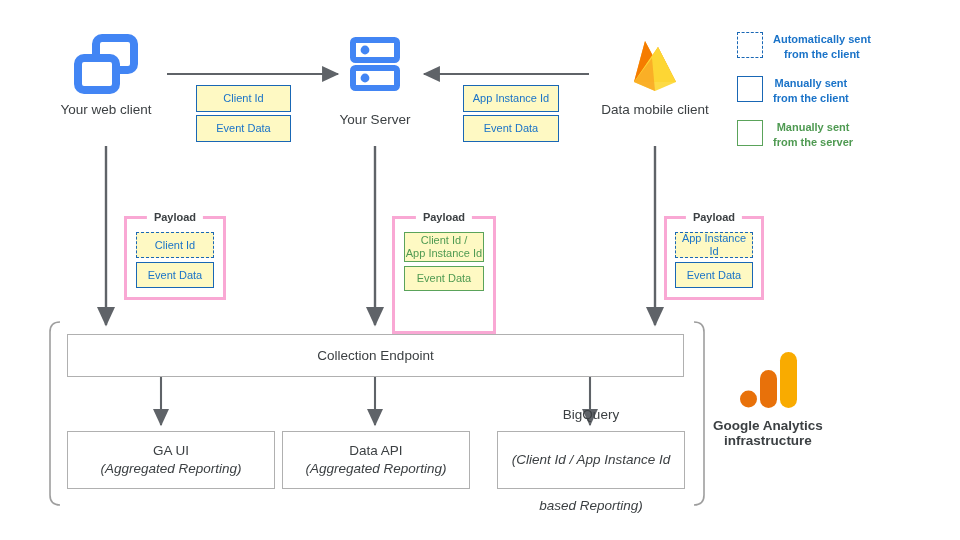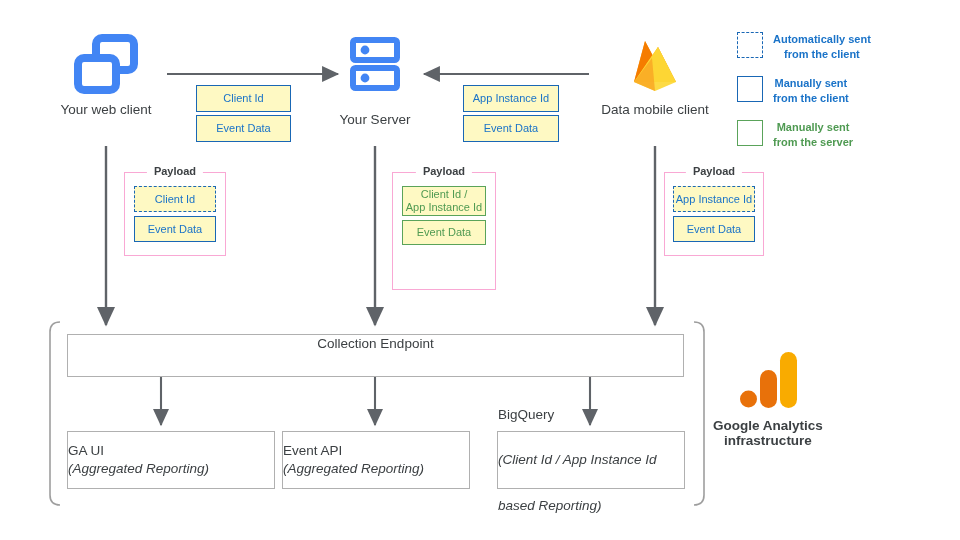--- a/index.html
+++ b/index.html
@@ -13,31 +13,31 @@
   .node-label{font-size:13.5px;color:#3c4043;text-align:center;white-space:nowrap;}
   .tag{
     border:1.6px solid #1967b5;color:#1a73c8;font-size:11px;
     display:flex;align-items:center;justify-content:center;text-align:center;
     background:#fef9c3;line-height:1.15;box-sizing:border-box;
   }
   .tag.dashed{border-style:dashed;}
   .tag.green{border-color:#5aa35a;color:#4f9a52;}
 
   
-  .payload{box-sizing:border-box;border:1px solid #f9a8d4;background:#fff;}
+  .payload{box-sizing:border-box;border:3px solid #f9a8d4;background:#fff;margin-top:44px;}
   .payload-title{
     position:absolute;top:-8px;left:50%;transform:translateX(-50%);
     background:#fff;padding:0 7px;font-size:11px;font-weight:bold;color:#3c4043;
     white-space:nowrap;
   }
 
   
   .greybox{
     box-sizing:border-box;border:1px solid #b0b0b0;background:#fff;
-    display:flex;align-items:flex-start;justify-content:center;text-align:center;
+    display:flex;align-items:center;justify-content:center;text-align:center;
     color:#3c4043;font-size:13.5px;line-height:1.3;
   }
   .greybox .it{font-style:italic;}
 
   
   .legend-row{display:flex;align-items:flex-start;gap:10px;margin-bottom:15px;}
   .legend-swatch{width:26px;height:26px;box-sizing:border-box;flex:0 0 26px;background:#fff;}
   .sw-dashed{border:1.6px dashed #1967b5;}
   .sw-blue{border:1.6px solid #1967b5;}
   .sw-green{border:1.6px solid #5aa35a;}
@@ -154,21 +154,21 @@
   <div class="abs greybox" style="left:67px;top:334px;width:617px;height:43px;">
     <span>Collection Endpoint</span>
   </div>
 
   <div class="abs greybox" style="left:67px;top:431px;width:208px;height:58px;flex-direction:column;">
     <span>GA UI</span>
     <span class="it">(Aggregated Reporting)</span>
   </div>
 
   <div class="abs greybox" style="left:282px;top:431px;width:188px;height:58px;flex-direction:column;">
-    <span>Event API</span>
+    <span>Data API</span>
     <span class="it">(Aggregated Reporting)</span>
   </div>
 
   <div class="abs greybox" style="left:497px;top:431px;width:188px;height:58px;flex-direction:column;gap:28px;">
     <span>BigQuery</span>
     <span class="it">(Client Id / App Instance Id</span>
     <span class="it">based Reporting)</span>
   </div>
 
   <div class="abs" style="left:700px;top:350px;width:136px;text-align:center;">

